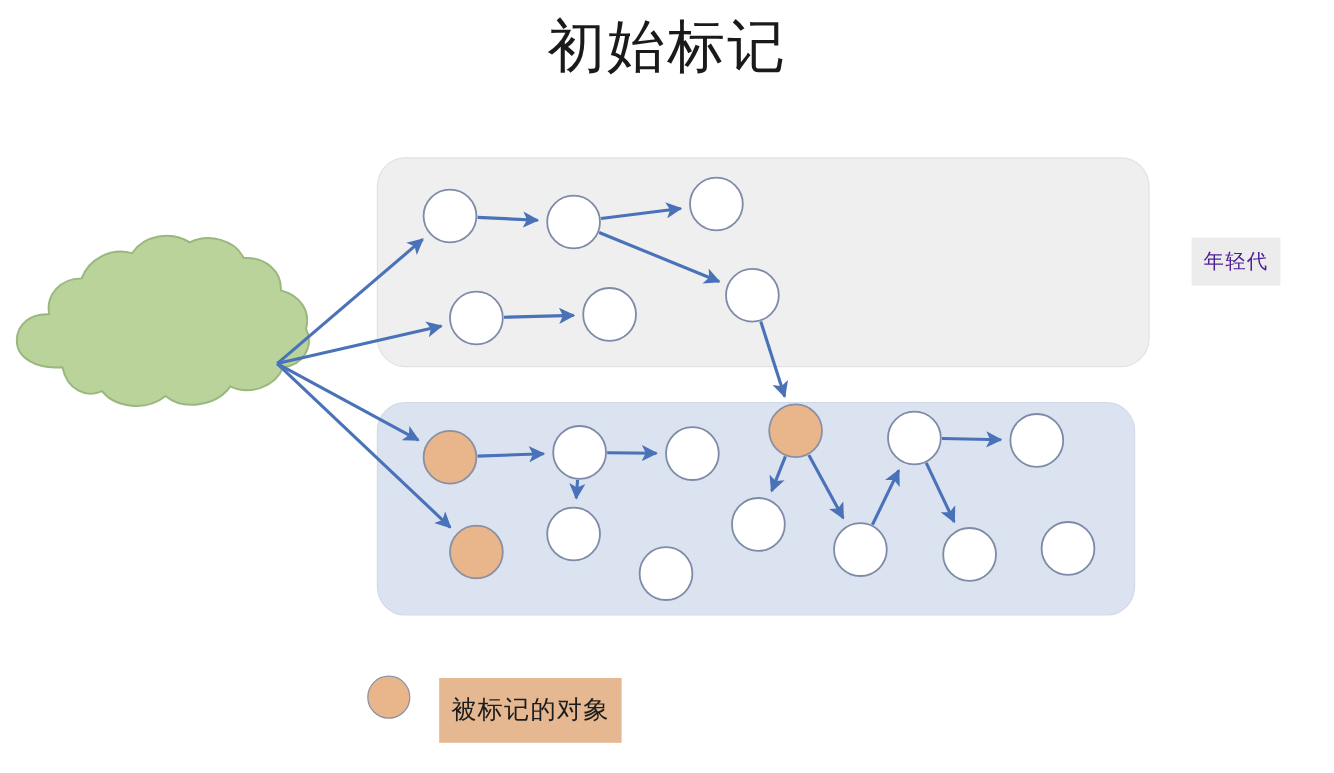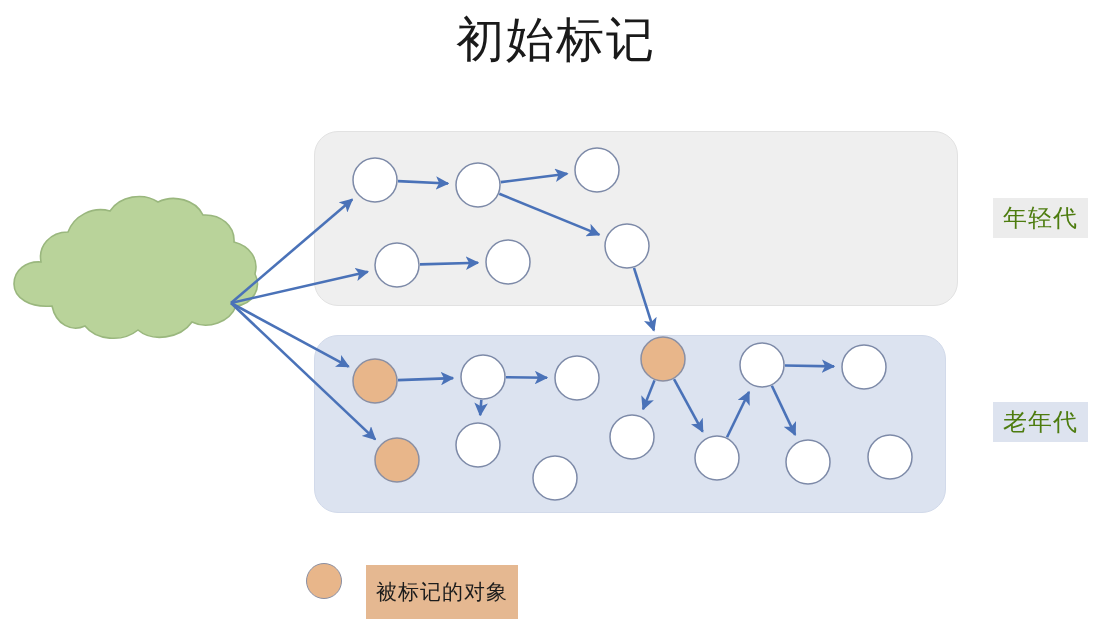--- a/index.html
+++ b/index.html
@@ -50,23 +50,23 @@
     left: 314px;
     top: 335px;
     width: 632px;
     height: 178px;
     background: #dce3f0;
     border: 1px solid #d2daea;
     border-radius: 24px;
   }
   .gen-label {
     position: absolute;
-    font-size: 24px;
+    font-size: 17px;
     line-height: 34px;
-    color: #4d7c0f;
+    color: #4c1d95;
     padding: 3px 10px;
     white-space: nowrap;
     letter-spacing: 1px;
   }
   #young-label {
     left: 993px;
     top: 198px;
     background: #ececec;
   }
   #old-label {
@@ -195,17 +195,16 @@
         <circle cx="632" cy="437" r="22" fill="#ffffff" stroke="#7d8aa8" stroke-width="1.5"></circle>
         <circle cx="717" cy="458" r="22" fill="#ffffff" stroke="#7d8aa8" stroke-width="1.5"></circle>
         <circle cx="762" cy="365" r="22" fill="#ffffff" stroke="#7d8aa8" stroke-width="1.5"></circle>
         <circle cx="808" cy="462" r="22" fill="#ffffff" stroke="#7d8aa8" stroke-width="1.5"></circle>
         <circle cx="864" cy="367" r="22" fill="#ffffff" stroke="#7d8aa8" stroke-width="1.5"></circle>
         <circle cx="890" cy="457" r="22" fill="#ffffff" stroke="#7d8aa8" stroke-width="1.5"></circle>
       </g>
   </svg>
 
   <div class="gen-label" id="young-label">年轻代</div>
-  <div class="gen-label" id="old-label">老年代</div>
 
   <div id="legend-swatch"></div>
   <div id="legend-label">被标记的对象</div>
 </div>
 
 </body></html>

